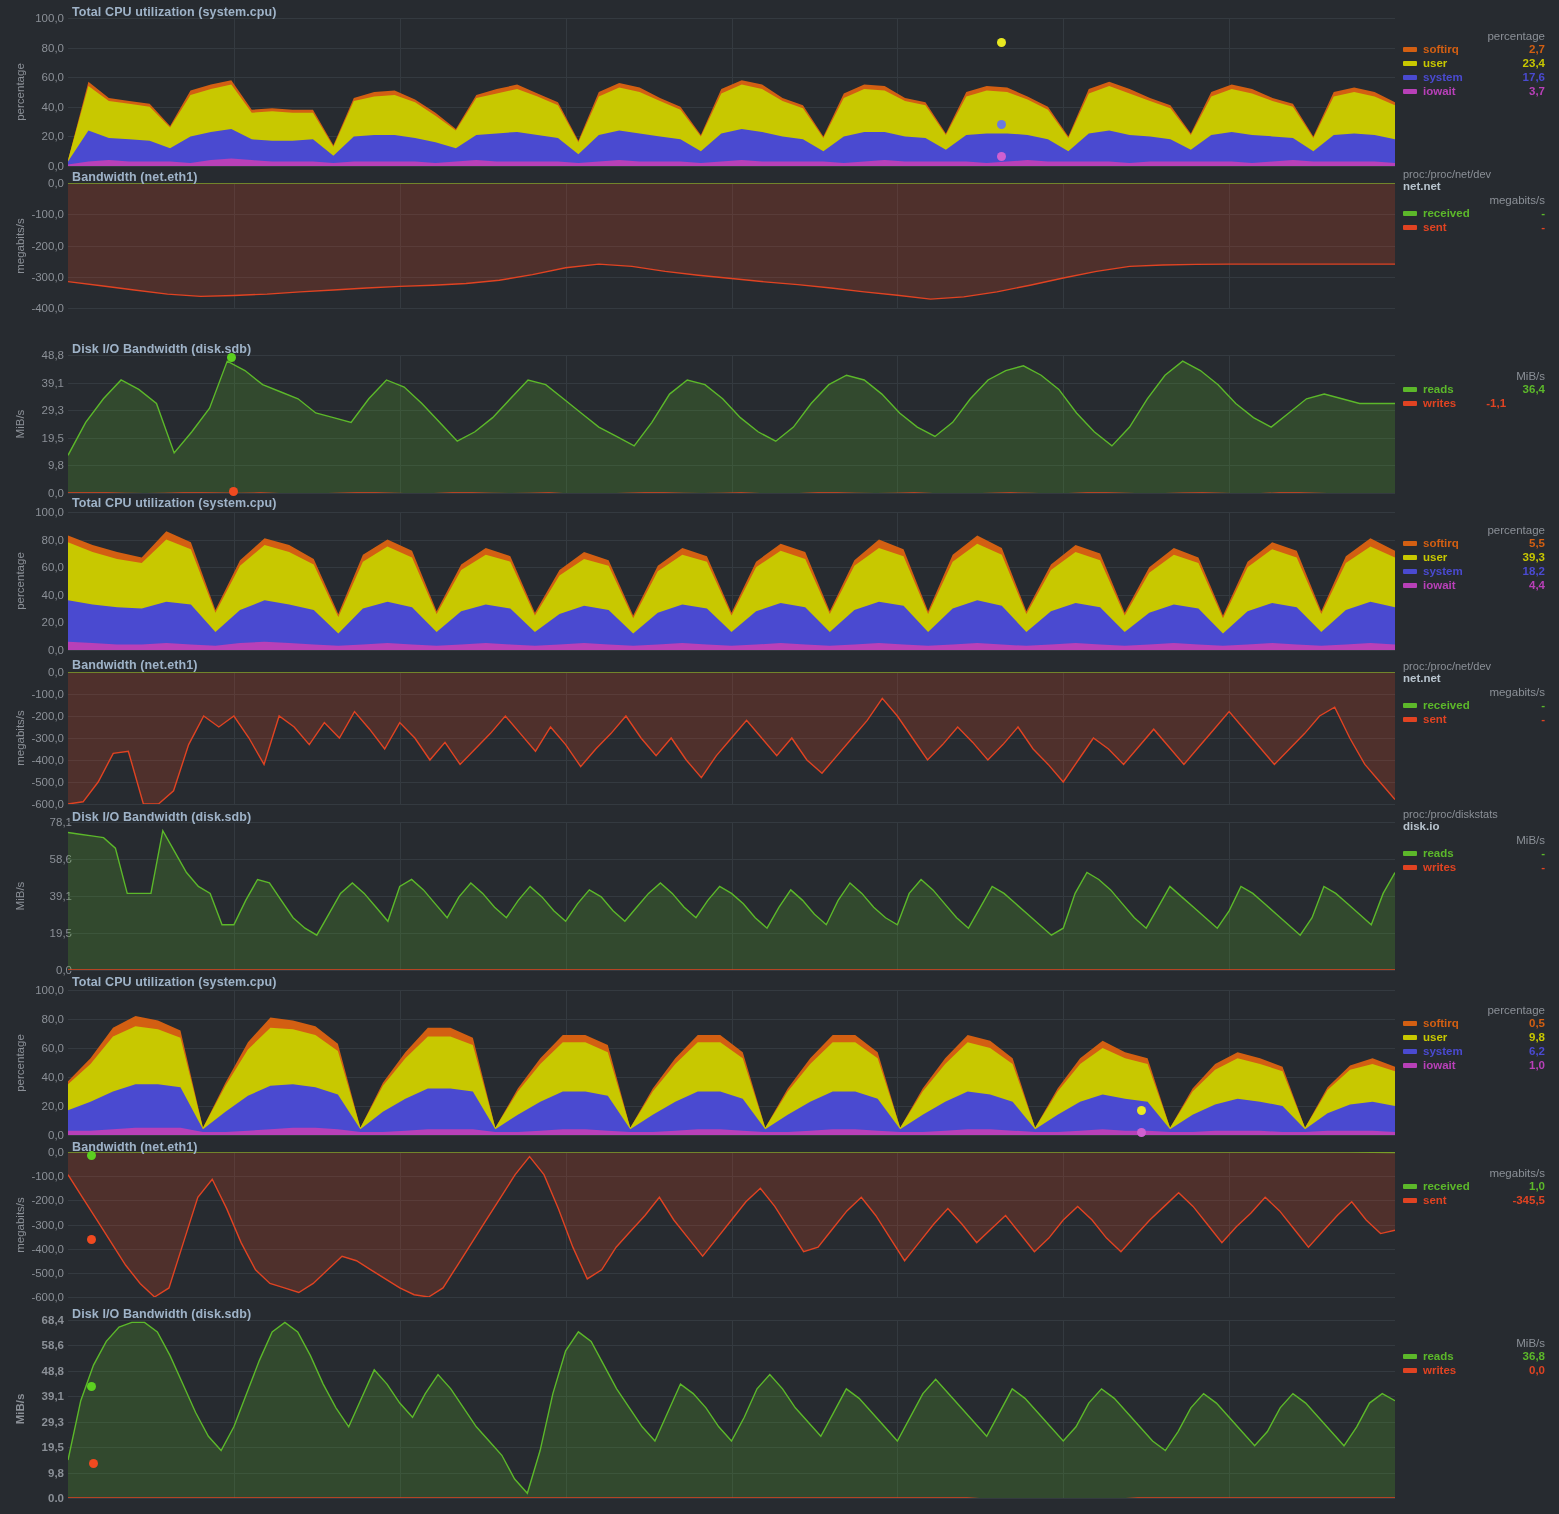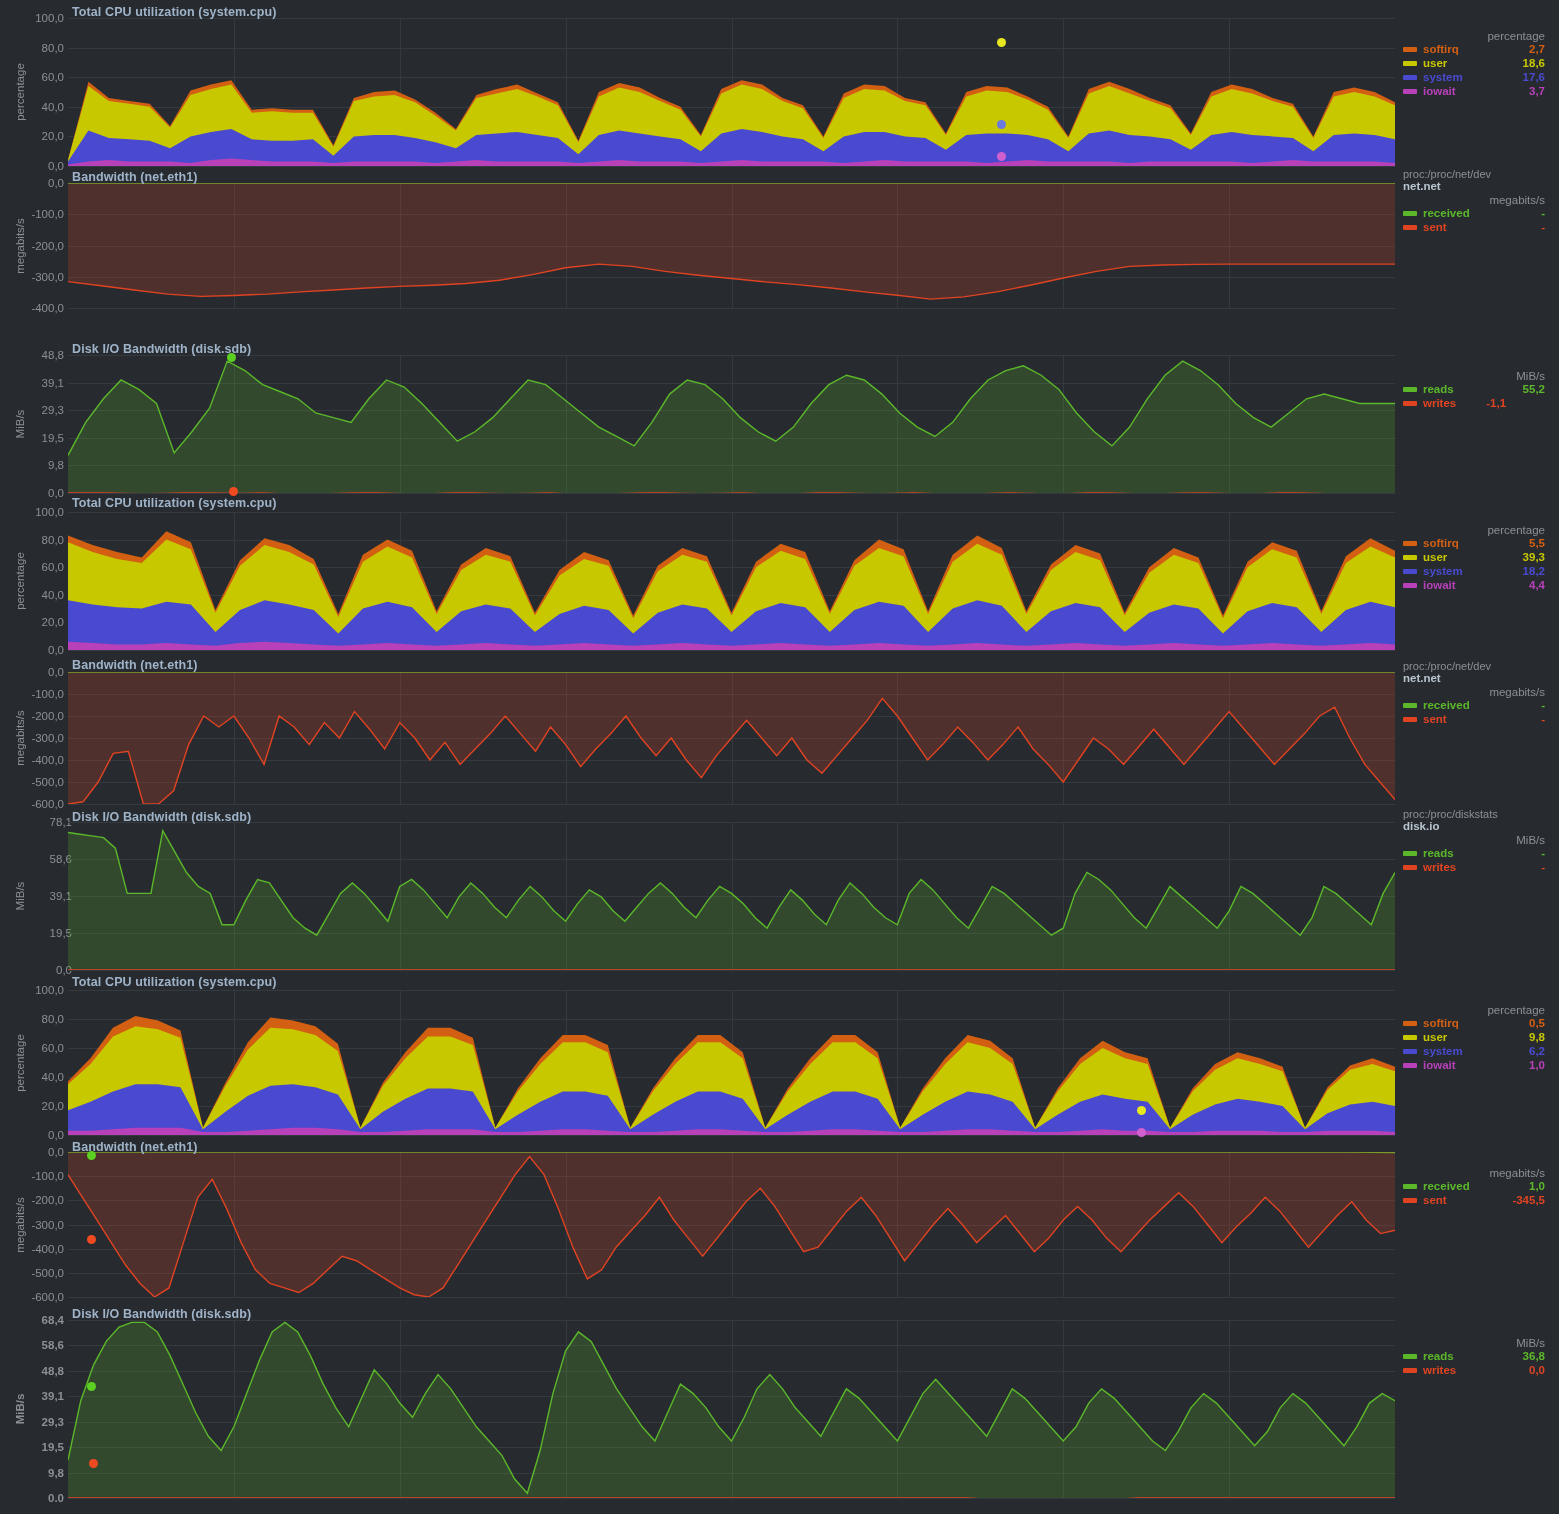--- a/index.html
+++ b/index.html
@@ -65,21 +65,21 @@
     <div class="legend" style="top: 28px;">
       <div class="units">percentage</div>
       <div class="lrow">
         <span class="swatch" style="background: rgb(211, 95, 18);"></span>
         <span class="lname" style="color: rgb(211, 95, 18);">softirq</span>
         <span class="lval" style="color: rgb(211, 95, 18);">2,7</span>
       </div>
       <div class="lrow">
         <span class="swatch" style="background: rgb(200, 200, 0);"></span>
         <span class="lname" style="color: rgb(200, 200, 0);">user</span>
-        <span class="lval" style="color: rgb(200, 200, 0);">18,6</span>
+        <span class="lval" style="color: rgb(200, 200, 0);">23,4</span>
       </div>
       <div class="lrow">
         <span class="swatch" style="background: rgb(74, 74, 208);"></span>
         <span class="lname" style="color: rgb(74, 74, 208);">system</span>
         <span class="lval" style="color: rgb(74, 74, 208);">17,6</span>
       </div>
       <div class="lrow">
         <span class="swatch" style="background: rgb(184, 64, 184);"></span>
         <span class="lname" style="color: rgb(184, 64, 184);">iowait</span>
         <span class="lval" style="color: rgb(184, 64, 184);">3,7</span>
@@ -162,21 +162,21 @@
         <path d="M 0.00 100.32 L 17.69 67.35 L 35.39 43.80 L 53.08 24.96 L 70.77 34.38 L 88.47 48.51 L 106.16 97.97 L 123.85 76.77 L 141.55 53.22 L 159.24 6.12 L 176.93 15.54 L 194.63 29.67 L 212.32 36.74 L 230.01 43.80 L 247.71 57.93 L 265.40 62.64 L 283.09 67.35 L 300.79 43.80 L 318.48 24.96 L 336.17 32.03 L 353.87 48.51 L 371.56 67.35 L 389.25 86.19 L 406.95 76.77 L 424.64 62.64 L 442.33 43.80 L 460.03 24.96 L 477.72 29.67 L 495.41 43.80 L 513.11 57.93 L 530.80 72.06 L 548.49 81.48 L 566.19 90.90 L 583.88 67.35 L 601.57 39.09 L 619.27 24.96 L 636.96 29.67 L 654.65 43.80 L 672.35 62.64 L 690.04 76.77 L 707.73 86.19 L 725.43 72.06 L 743.12 48.51 L 760.81 29.67 L 778.51 20.25 L 796.20 24.96 L 813.89 39.09 L 831.59 57.93 L 849.28 72.06 L 866.97 81.48 L 884.67 67.35 L 902.36 43.80 L 920.05 24.96 L 937.75 15.54 L 955.44 10.83 L 973.13 20.25 L 990.83 34.38 L 1008.52 57.93 L 1026.21 76.77 L 1043.91 90.90 L 1061.60 72.06 L 1079.29 43.80 L 1096.99 20.25 L 1114.68 6.12 L 1132.37 15.54 L 1150.07 29.67 L 1167.76 48.51 L 1185.45 62.64 L 1203.15 72.06 L 1220.84 57.93 L 1238.53 43.80 L 1256.23 39.09 L 1273.92 43.80 L 1291.61 48.51 L 1309.31 48.51 L 1327.00 48.51" fill="none" stroke="#5cb82a" stroke-width="1.4" vector-effect="non-scaling-stroke"></path>
         <path d="M 0.00 138.00 L 0.00 138.00 L 19.23 138.00 L 38.46 138.00 L 57.70 138.47 L 76.93 138.71 L 96.16 138.47 L 115.39 138.00 L 134.62 138.00 L 153.86 138.24 L 173.09 138.47 L 192.32 138.00 L 211.55 138.71 L 230.78 139.18 L 250.01 138.94 L 269.25 138.47 L 288.48 138.00 L 307.71 138.00 L 326.94 138.47 L 346.17 138.94 L 365.41 138.71 L 384.64 138.00 L 403.87 138.00 L 423.10 138.47 L 442.33 138.71 L 461.57 138.47 L 480.80 138.00 L 500.03 138.94 L 519.26 139.41 L 538.49 138.94 L 557.72 138.47 L 576.96 138.00 L 596.19 138.00 L 615.42 138.47 L 634.65 138.71 L 653.88 138.47 L 673.12 138.00 L 692.35 138.71 L 711.58 139.18 L 730.81 138.71 L 750.04 138.00 L 769.28 138.00 L 788.51 138.47 L 807.74 138.71 L 826.97 138.47 L 846.20 138.00 L 865.43 138.71 L 884.67 139.18 L 903.90 138.94 L 923.13 138.47 L 942.36 138.00 L 961.59 138.47 L 980.83 138.94 L 1000.06 138.71 L 1019.29 138.00 L 1038.52 138.00 L 1057.75 138.47 L 1076.99 138.94 L 1096.22 138.71 L 1115.45 138.24 L 1134.68 138.00 L 1153.91 138.47 L 1173.14 138.94 L 1192.38 138.71 L 1211.61 138.00 L 1230.84 138.00 L 1250.07 138.47 L 1269.30 138.94 L 1288.54 139.41 L 1307.77 139.88 L 1327.00 140.59 L 1327.00 138.00 Z" fill="rgba(224,67,34,0.22)" stroke="none"></path>
         <path d="M 0.00 138.00 L 19.23 138.00 L 38.46 138.00 L 57.70 138.47 L 76.93 138.71 L 96.16 138.47 L 115.39 138.00 L 134.62 138.00 L 153.86 138.24 L 173.09 138.47 L 192.32 138.00 L 211.55 138.71 L 230.78 139.18 L 250.01 138.94 L 269.25 138.47 L 288.48 138.00 L 307.71 138.00 L 326.94 138.47 L 346.17 138.94 L 365.41 138.71 L 384.64 138.00 L 403.87 138.00 L 423.10 138.47 L 442.33 138.71 L 461.57 138.47 L 480.80 138.00 L 500.03 138.94 L 519.26 139.41 L 538.49 138.94 L 557.72 138.47 L 576.96 138.00 L 596.19 138.00 L 615.42 138.47 L 634.65 138.71 L 653.88 138.47 L 673.12 138.00 L 692.35 138.71 L 711.58 139.18 L 730.81 138.71 L 750.04 138.00 L 769.28 138.00 L 788.51 138.47 L 807.74 138.71 L 826.97 138.47 L 846.20 138.00 L 865.43 138.71 L 884.67 139.18 L 903.90 138.94 L 923.13 138.47 L 942.36 138.00 L 961.59 138.47 L 980.83 138.94 L 1000.06 138.71 L 1019.29 138.00 L 1038.52 138.00 L 1057.75 138.47 L 1076.99 138.94 L 1096.22 138.71 L 1115.45 138.24 L 1134.68 138.00 L 1153.91 138.47 L 1173.14 138.94 L 1192.38 138.71 L 1211.61 138.00 L 1230.84 138.00 L 1250.07 138.47 L 1269.30 138.94 L 1288.54 139.41 L 1307.77 139.88 L 1327.00 140.59" fill="none" stroke="#e04322" stroke-width="1.4" vector-effect="non-scaling-stroke"></path>
       </svg>
     </div>
     <div class="legend" style="top: 368px;">
       <div class="units">MiB/s</div>
       <div class="lrow">
         <span class="swatch" style="background: rgb(92, 184, 42);"></span>
         <span class="lname" style="color: rgb(92, 184, 42);">reads</span>
-        <span class="lval" style="color: rgb(92, 184, 42);">55,2</span>
+        <span class="lval" style="color: rgb(92, 184, 42);">36,4</span>
       </div>
       <div class="lrow">
         <span class="swatch" style="background: rgb(224, 67, 34);"></span>
         <span class="lname" style="color: rgb(224, 67, 34);">writes</span>
         <span class="lval" style="color: rgb(224, 67, 34); margin-left: 30px;">-1,1</span>
       </div>
     </div>
     <div class="title" style="top: 496px;">Total CPU utilization (system.cpu)</div>
     <div style="position: absolute; left: 0px; top: 512px; width: 68px; height: 138px;">
       <div class="ytick" style="top: 0px;">100,0</div>

